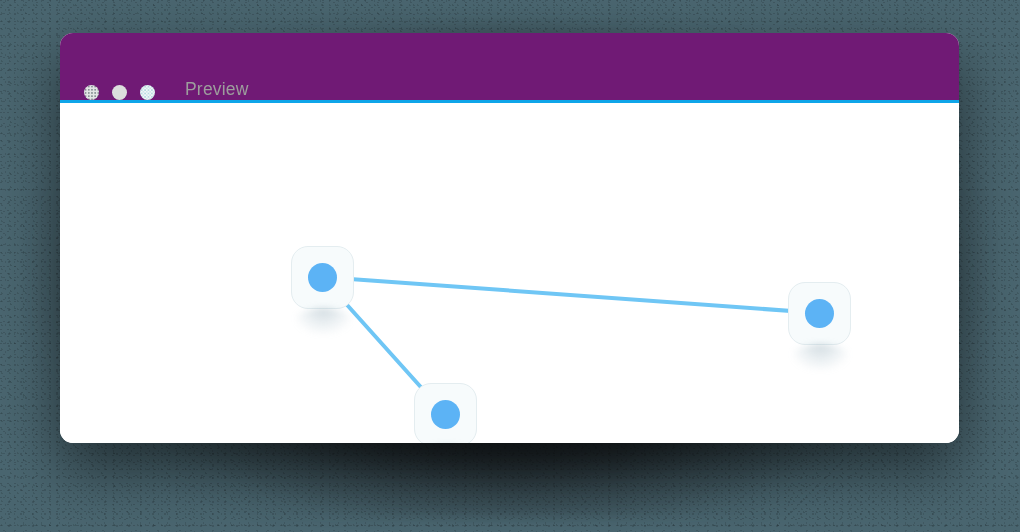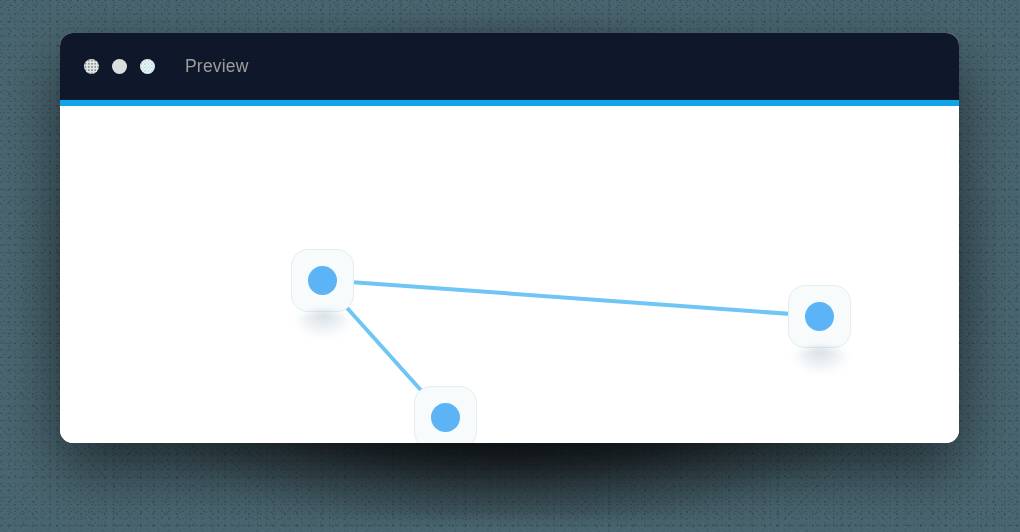--- a/index.html
+++ b/index.html
@@ -60,24 +60,24 @@
     background: #ffffff;
     border-radius: 13px;
     overflow: hidden;
     box-shadow: 0 26px 60px rgba(0,0,0,.55);
   }
 
   
   #titlebar {
     position: relative;
     height: 67px;
-    background: #0f172a;
-    border-bottom: 6px solid #0ea5e9;
+    background: #701a75;
+    border-bottom: 3px solid #0ea5e9;
     display: flex;
-    align-items: center;
+    align-items: flex-end;
   }
   .dots {
     display: flex;
     align-items: center;
     gap: 13px;
     margin-left: 24px;
   }
   .dot {
     width: 15px;
     height: 15px;

